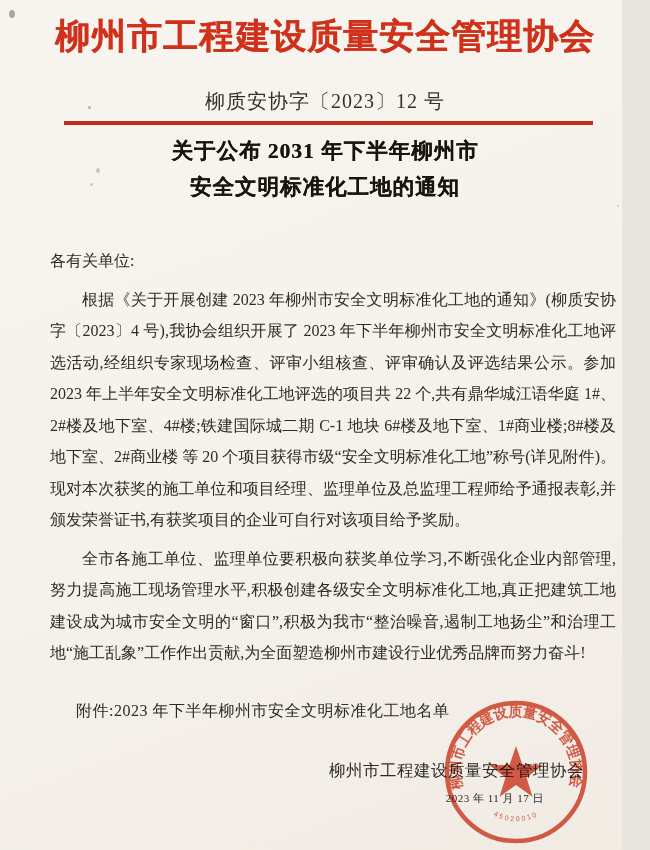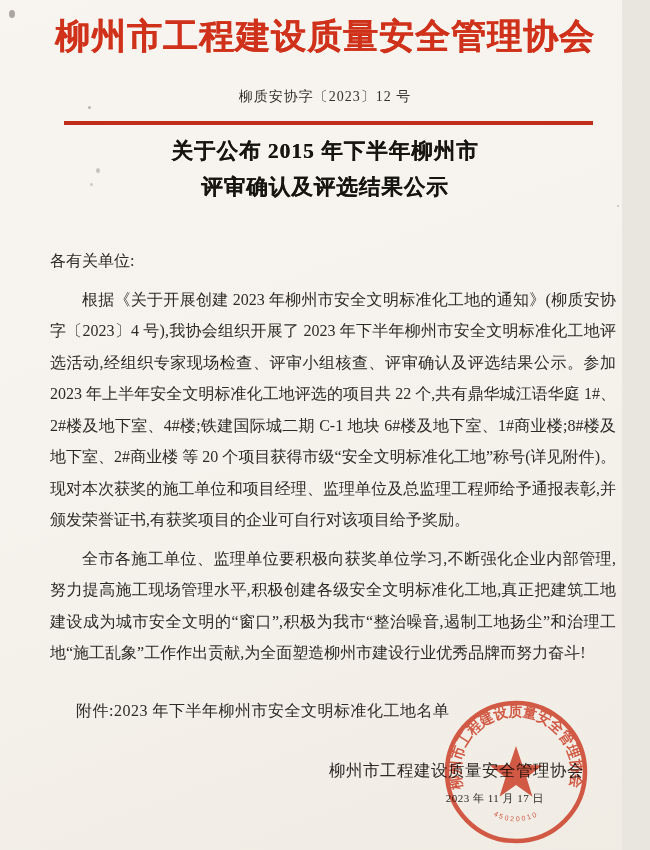--- a/index.html
+++ b/index.html
@@ -16,21 +16,21 @@
   .org-header{
     position:absolute;top:13px;left:0;width:650px;
     text-align:center;
     font-size:35px;font-weight:900;letter-spacing:1px;
     color:#d0311a;
     text-shadow:0.4px 0 0 #d0311a;
     margin:0;
   }
   .doc-number{
     position:absolute;top:88px;left:0;width:650px;
-    text-align:center;font-size:14px;letter-spacing:1px;color:#33302b;
+    text-align:center;font-size:20px;letter-spacing:1px;color:#33302b;
   }
   .red-line{
     position:absolute;top:121px;left:64px;width:529px;height:3.5px;
     background:#c22d1b;border:none;margin:0;
   }
   .doc-title{
     position:absolute;top:133px;left:0;width:650px;
     text-align:center;font-size:21.5px;font-weight:900;line-height:36px;
     color:#17150f;letter-spacing:1px;margin:0;
     text-shadow:0.3px 0 0 #17150f;
@@ -67,22 +67,22 @@
 
 <div class="page">
 
   <h1 class="org-header">柳州市工程建设质量安全管理协会</h1>
 
   <div class="doc-number">柳质安协字〔2023〕12 号</div>
 
   <hr class="red-line">
 
   <h2 class="doc-title">
-    <span>关于公布 2015 年下半年柳州市</span><br>
-    <span>评审确认及评选结果公示</span>
+    <span>关于公布 2031 年下半年柳州市</span><br>
+    <span>安全文明标准化工地的通知</span>
   </h2>
 
   <div class="body-text">
     <p class="salutation">各有关单位:</p>
     <p class="indent">根据《关于开展创建 2023 年柳州市安全文明标准化工地的通知》(柳质安协字〔2023〕4 号),我协会组织开展了 2023 年下半年柳州市安全文明标准化工地评选活动,经组织专家现场检查、评审小组核查、评审确认及评选结果公示。参加 2023 年上半年安全文明标准化工地评选的项目共 22 个,共有鼎华城江语华庭 1#、2#楼及地下室、4#楼;铁建国际城二期 C-1 地块 6#楼及地下室、1#商业楼;8#楼及地下室、2#商业楼 等 20 个项目获得市级“安全文明标准化工地”称号(详见附件)。现对本次获奖的施工单位和项目经理、监理单位及总监理工程师给予通报表彰,并颁发荣誉证书,有获奖项目的企业可自行对该项目给予奖励。</p>
     <p class="indent">全市各施工单位、监理单位要积极向获奖单位学习,不断强化企业内部管理,努力提高施工现场管理水平,积极创建各级安全文明标准化工地,真正把建筑工地建设成为城市安全文明的“窗口”,积极为我市“整治噪音,遏制工地扬尘”和治理工地“施工乱象”工作作出贡献,为全面塑造柳州市建设行业优秀品牌而努力奋斗!</p>
   </div>
 
   <div class="attachment">附件:2023 年下半年柳州市安全文明标准化工地名单</div>
 

